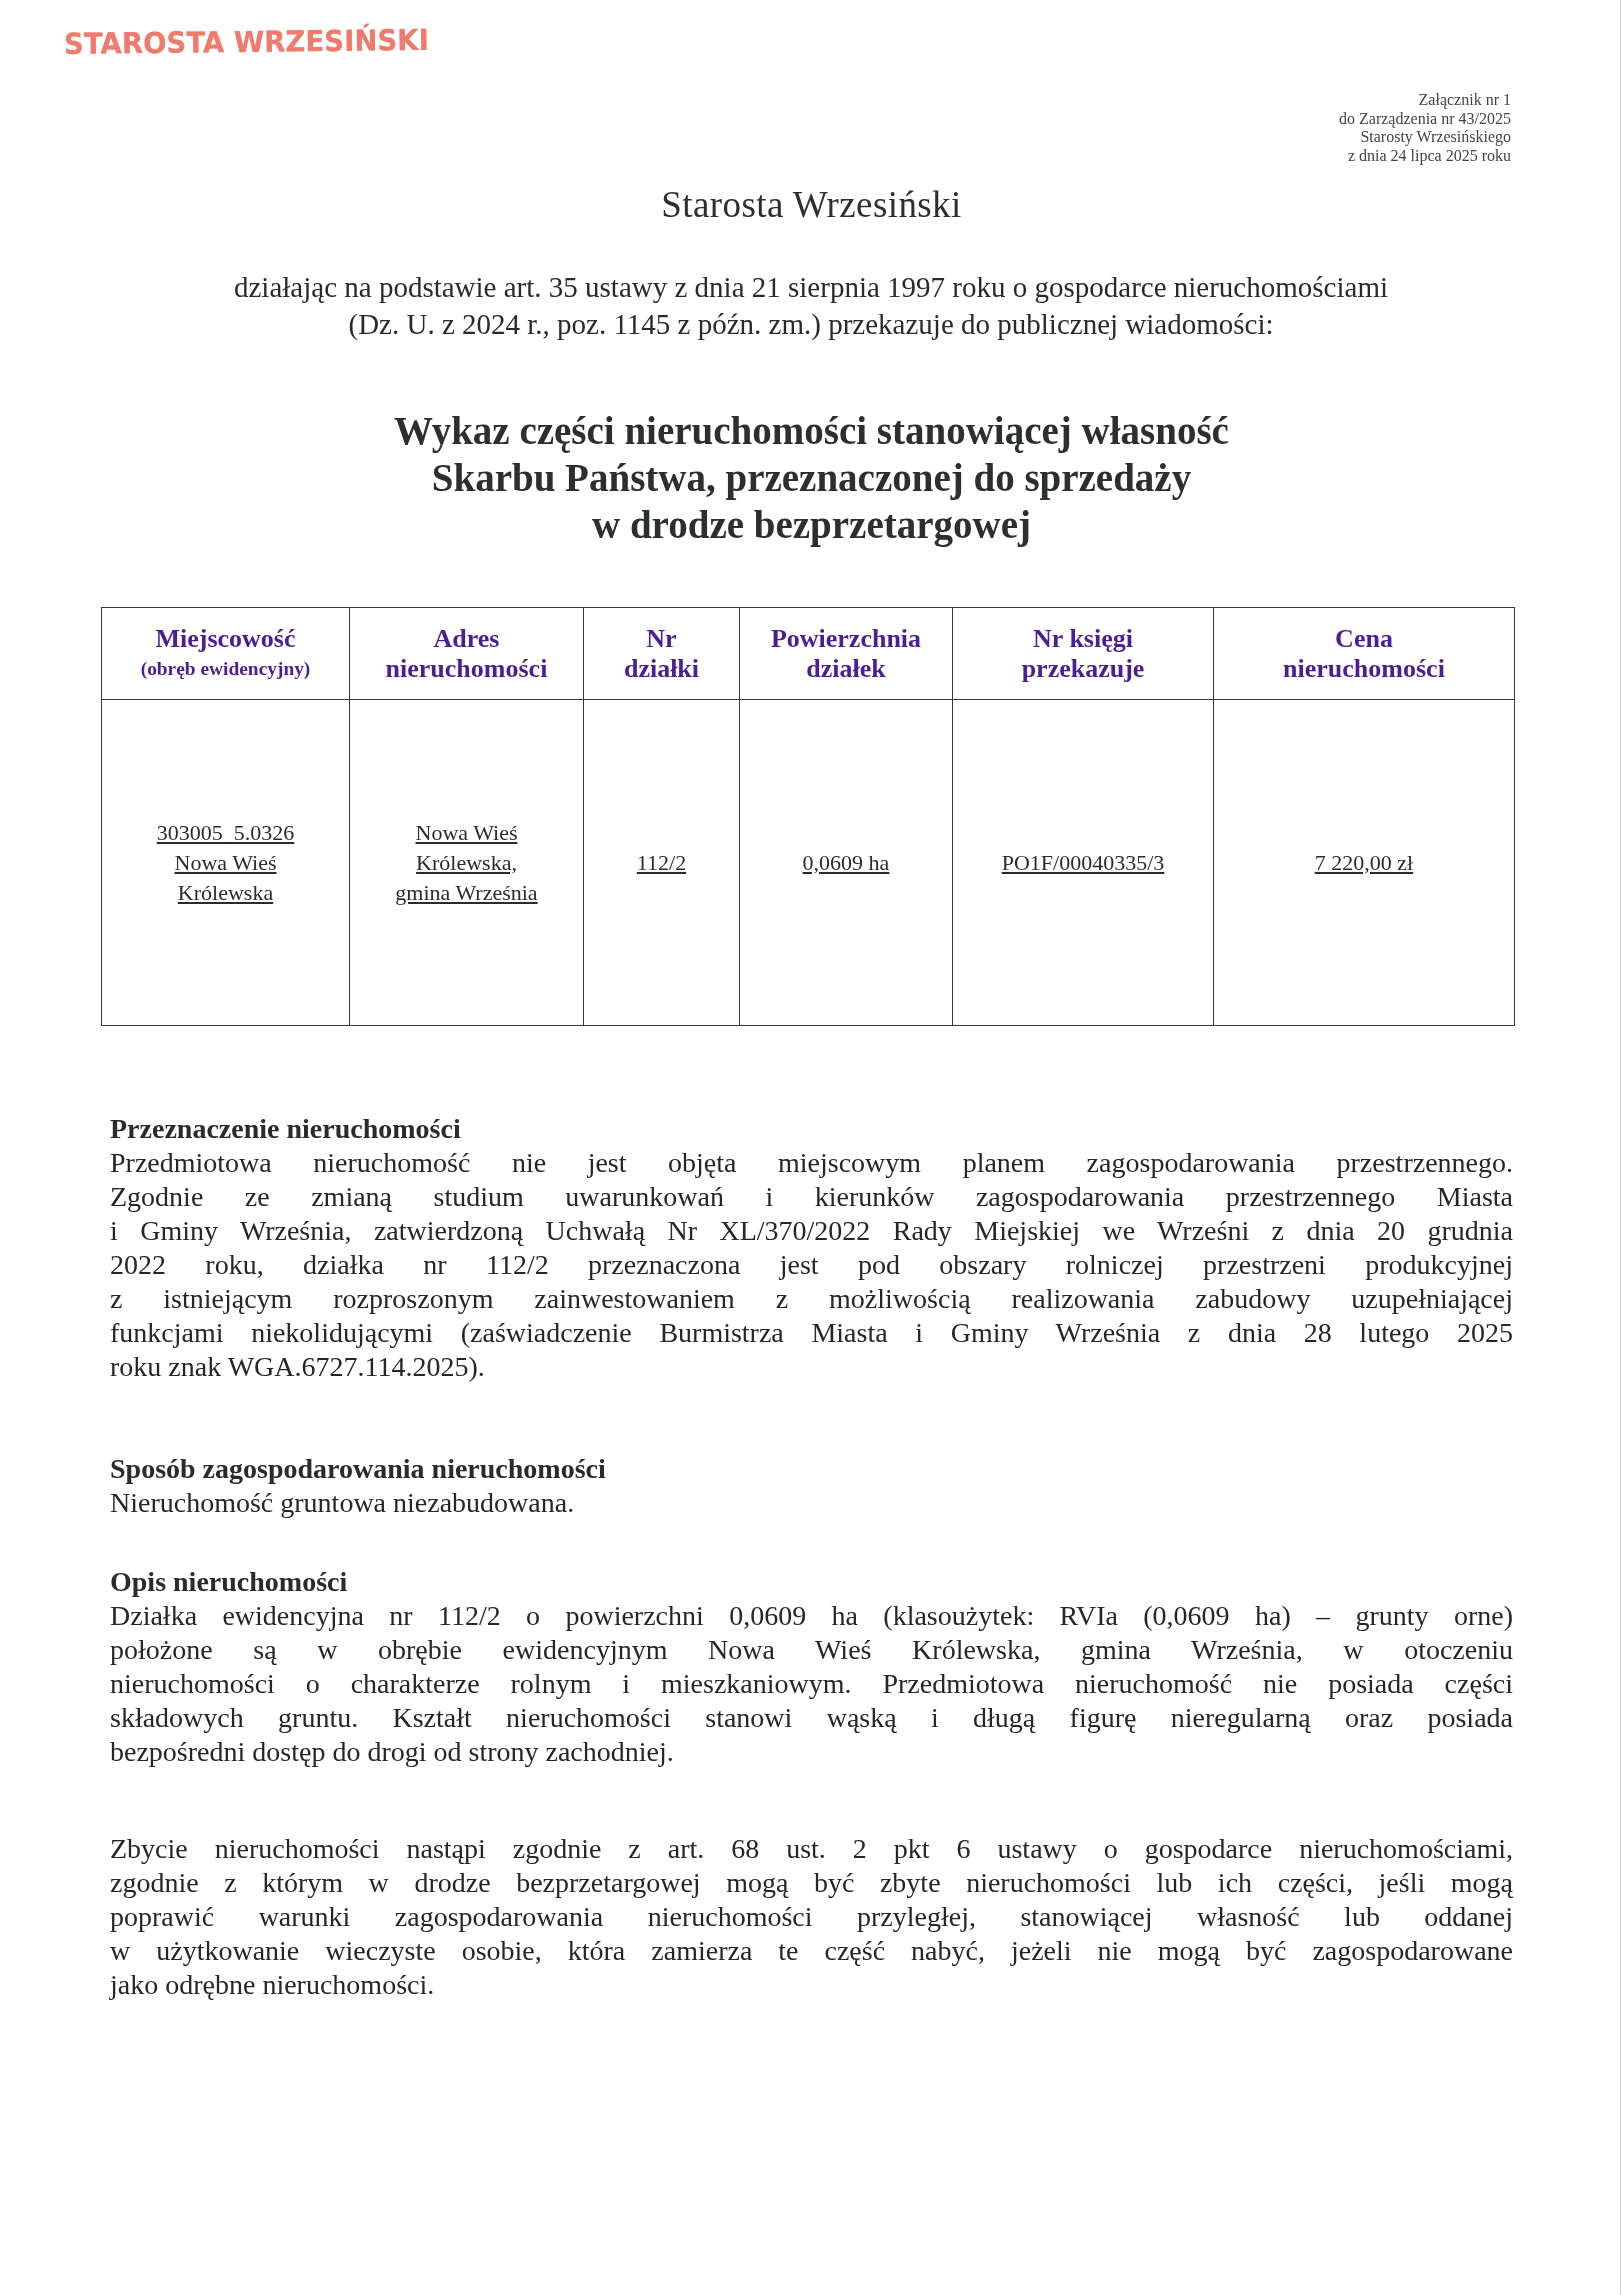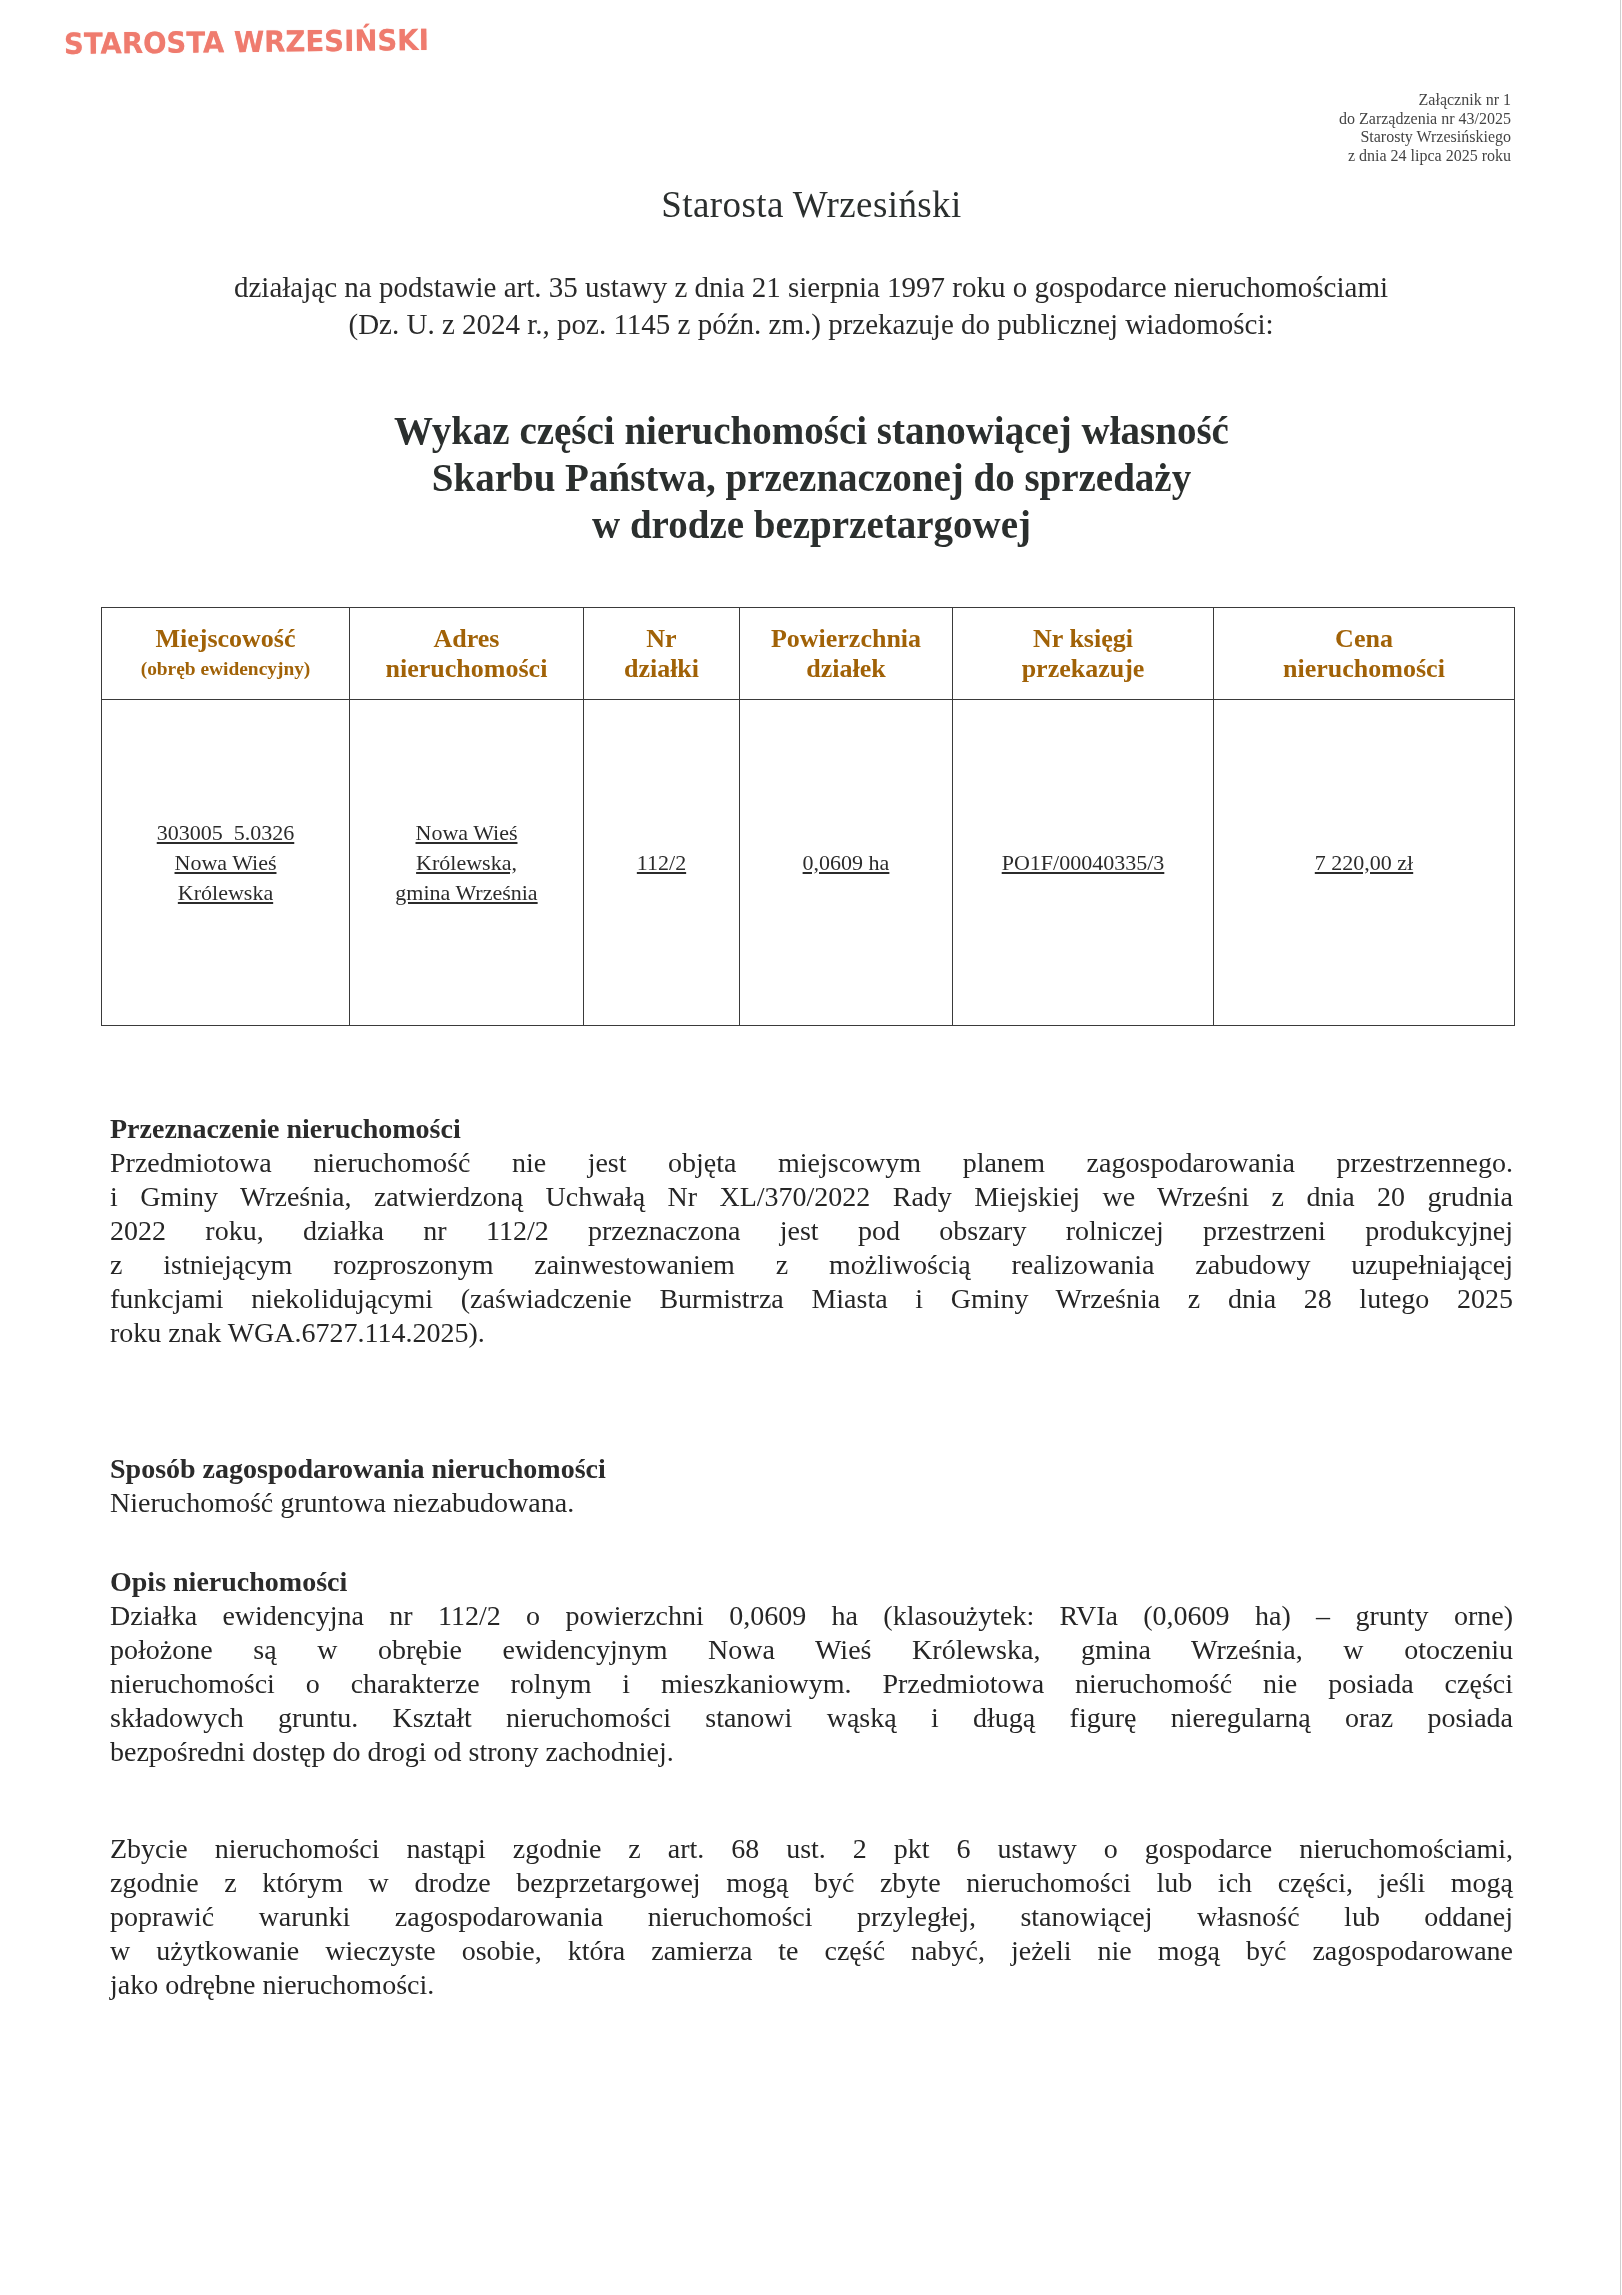--- a/index.html
+++ b/index.html
@@ -45,21 +45,21 @@
     table.wykaz {
       position: absolute; left: 101px; top: 607px;
       width: 1413px; border-collapse: collapse;
       table-layout: fixed;
     }
     table.wykaz th, table.wykaz td {
       border: 1.7px solid #3a3a3a; text-align: center; vertical-align: middle;
       padding: 0 3.4px;
     }
     table.wykaz th {
-      height: 91px; font-size: 26px; line-height: 30px; font-weight: bold; color: #a16207;
+      height: 91px; font-size: 26px; line-height: 30px; font-weight: bold; color: #4c1d95;
     }
     table.wykaz th .sub { font-size: 19.4px; font-weight: bold; }
     table.wykaz td {
       height: 325px; font-size: 22px; line-height: 30px; color: #2b2b2b; text-decoration: underline;
     }
     .section {
       position: absolute; left: 110px; width: 1403px;
       font-size: 28px; line-height: 34px; color: #262626;
     }
     .section h3 {
@@ -150,20 +150,21 @@
       <td>PO1F/00040335/3</td>
       <td>7 220,00 zł</td>
     </tr>
   </tbody>
 </table>
 
 <div class="section" style="top:1112px;">
   <h3>Przeznaczenie nieruchomości</h3>
   <p>
     <span class="ln">Przedmiotowa nieruchomość nie jest objęta miejscowym planem zagospodarowania przestrzennego.</span>
+    <span class="ln">Zgodnie ze zmianą studium uwarunkowań i kierunków zagospodarowania przestrzennego Miasta</span>
     <span class="ln">i Gminy Września, zatwierdzoną Uchwałą Nr XL/370/2022 Rady Miejskiej we Wrześni z dnia 20 grudnia</span>
     <span class="ln">2022 roku, działka nr 112/2 przeznaczona jest pod obszary rolniczej przestrzeni produkcyjnej</span>
     <span class="ln">z istniejącym rozproszonym zainwestowaniem z możliwością realizowania zabudowy uzupełniającej</span>
     <span class="ln">funkcjami niekolidującymi (zaświadczenie Burmistrza Miasta i Gminy Września z dnia 28 lutego 2025</span>
     <span class="ln last">roku znak WGA.6727.114.2025).</span>
   </p>
 </div>
 
 <div class="section" style="top:1452px;">
   <h3>Sposób zagospodarowania nieruchomości</h3>

